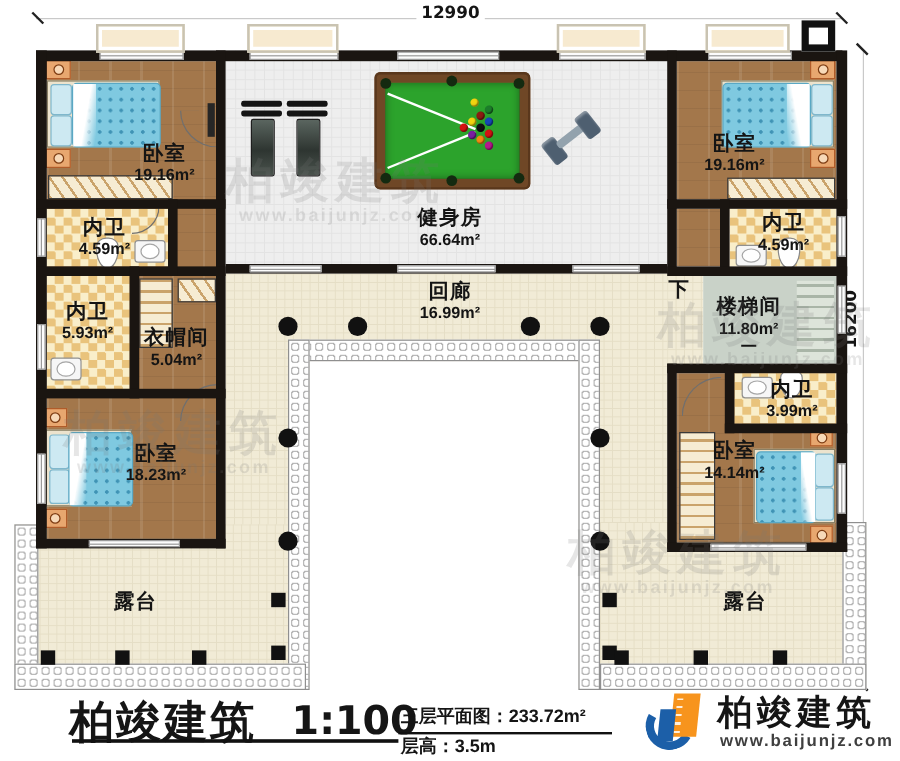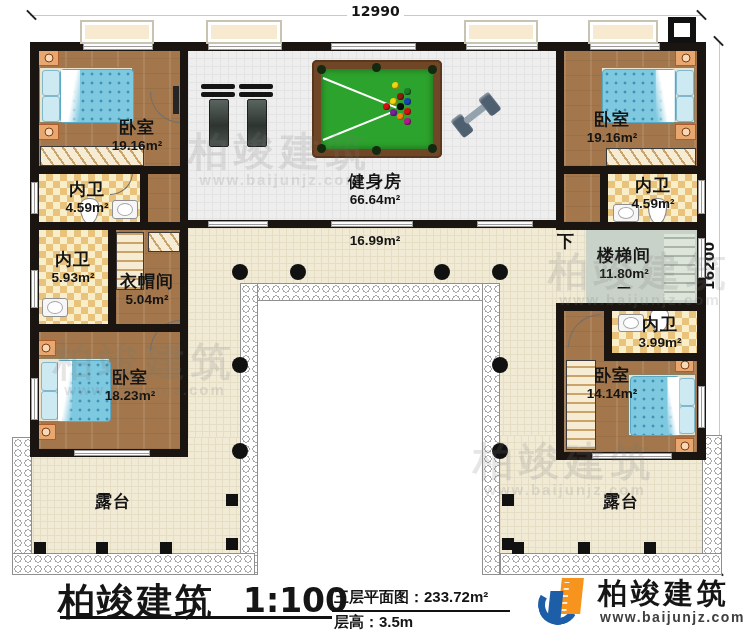--- a/index.html
+++ b/index.html
@@ -284,20 +284,21 @@
 </div>
 <div class="label" style="left:102px;top:272px;width:90px">
   <span class="nm">衣帽间</span>
   <span class="ar">5.04m²</span>
 </div>
 <div class="label" style="left:325px;top:172px;width:100px">
   <span class="nm">健身房</span>
   <span class="ar">66.64m²</span>
 </div>
 <div class="label" style="left:325px;top:233px;width:100px">
+  <span class="nm">回廊</span>
   <span class="ar">16.99m²</span>
 </div>
 <div class="label" style="left:567px;top:110px;width:90px">
   <span class="nm">卧室</span>
   <span class="ar">19.16m²</span>
 </div>
 <div class="label" style="left:613px;top:176px;width:80px">
   <span class="nm">内卫</span>
   <span class="ar">4.59m²</span>
 </div>

